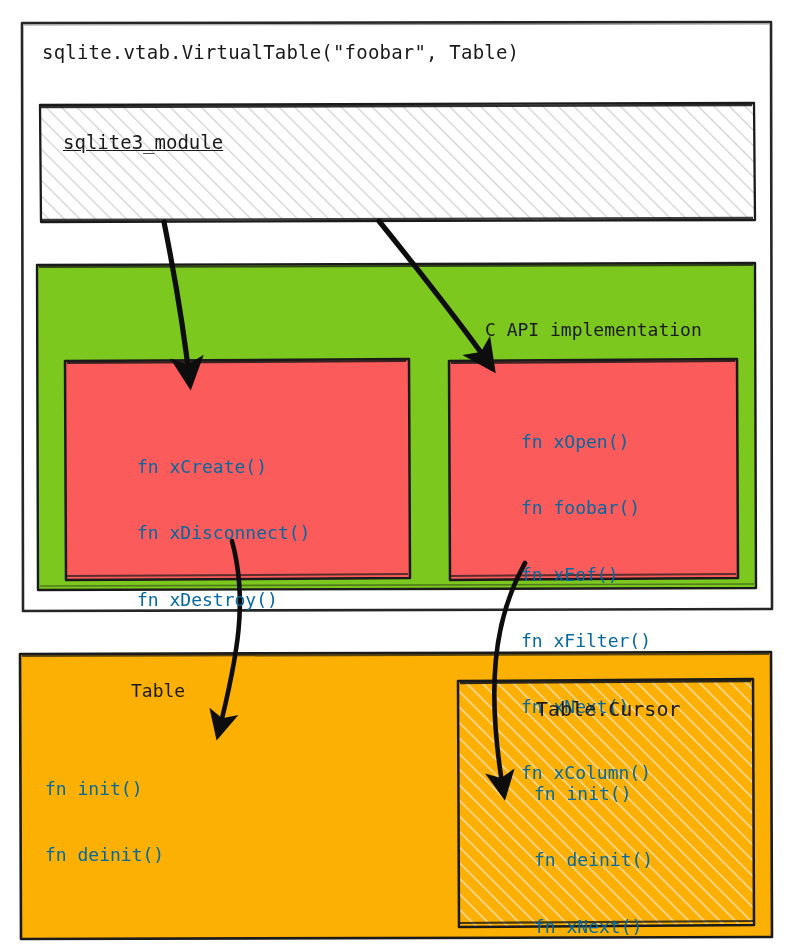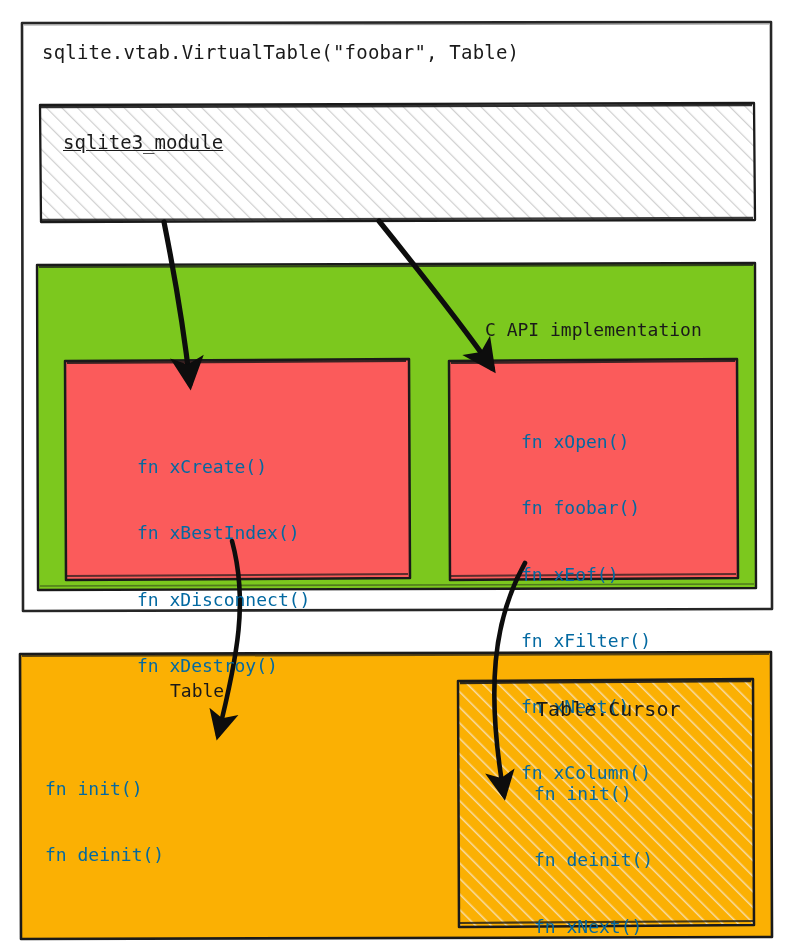--- a/index.html
+++ b/index.html
@@ -46,21 +46,20 @@
   #capi-label {
     left: 485px;
     top: 283px;
     font-size: 18px;
     margin-top: 38px;
   }
   #table-label {
     left: 131px;
     top: 682px;
     font-size: 18px;
-    margin-left: 39px;
   }
   #cursor-label {
     left: 536px;
     top: 699px;
     font-size: 20px;
   }
   .fnlist {
     position: absolute;
     font-family: "DejaVu Sans Mono", "Liberation Mono", monospace;
     font-size: 18px;
@@ -151,21 +150,20 @@
   </svg>
 
   <div class="txt" id="title-text">sqlite.vtab.VirtualTable("foobar", Table)</div>
 
   <div class="txt" id="module-label">sqlite3_module</div>
 
   <div class="txt" id="capi-label">C API implementation</div>
 
   <div class="fnlist" id="left-fns">
     <div>fn xCreate()</div>
-    <div>fn xBestIndex()</div>
     <div>fn xDisconnect()</div>
     <div>fn xDestroy()</div>
   </div>
 
   <div class="fnlist" id="right-fns">
     <div>fn xOpen()</div>
     <div>fn foobar()</div>
     <div>fn xEof()</div>
     <div>fn xFilter()</div>
     <div>fn xNext()</div>

